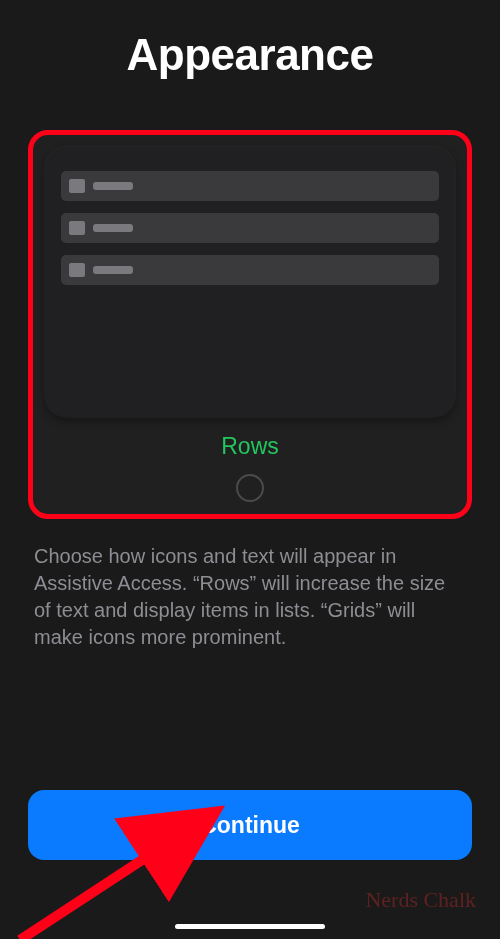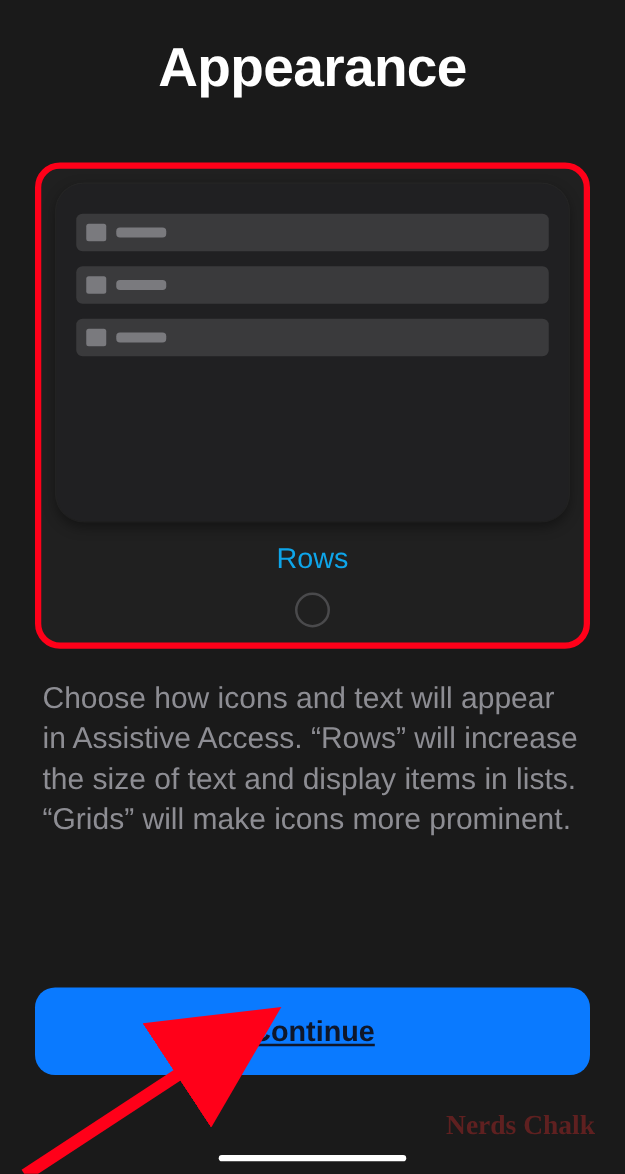--- a/index.html
+++ b/index.html
@@ -97,21 +97,21 @@
     .grid-mock .grid-item .small-bar {
       width: 40px;
       height: 8px;
       background: #7a7a7e;
       border-radius: 3px;
     }
     .option-label {
       margin-top: 16px;
       font-size: 23px;
       font-weight: 500;
-      color: #0ea5e9;
+      color: #22c55e;
     }
     .radio {
       margin-top: 14px;
       width: 28px;
       height: 28px;
       border-radius: 50%;
       border: 2.5px solid #4a4a4c;
       display: flex;
       align-items: center;
       justify-content: center;
@@ -120,64 +120,63 @@
       background: #0a84ff;
       border-color: #0a84ff;
     }
     .radio.selected svg {
       width: 16px;
       height: 16px;
     }
     .description {
       margin: 24px 34px 0 34px;
       color: #8d8d93;
-      font-size: 24px;
+      font-size: 20px;
       line-height: 1.35;
     }
     .fade-overlay {
       position: absolute;
       left: 0;
       right: 0;
       top: 725px;
       height: 50px;
       background: linear-gradient(to bottom, rgba(26,26,26,0) 0%, rgba(26,26,26,1) 90%);
       pointer-events: none;
     }
     .continue-button {
       position: absolute;
       left: 28px;
       right: 28px;
       top: 790px;
       height: 70px;
       background: #0a7aff;
       border-radius: 16px;
       border: none;
-      color: #0f172a;
+      color: #ffffff;
       font-size: 23px;
       font-weight: 700;
       cursor: pointer;
-      text-decoration: underline;
     }
     .home-indicator {
       position: absolute;
       bottom: 10px;
       left: 50%;
       transform: translateX(-50%);
       width: 150px;
       height: 5px;
       background: #fff;
       border-radius: 3px;
     }
     .watermark {
       position: absolute;
       right: 24px;
       bottom: 26px;
       color: #6c2222;
       font-family: Georgia, 'Times New Roman', serif;
-      font-weight: 700;
+      font-weight: 400;
       font-size: 22px;
       opacity: 0.85;
       margin-top: 39px;
     }
     .annotation-arrow {
       position: absolute;
       pointer-events: none;
       z-index: 50;
     }
   </style>

